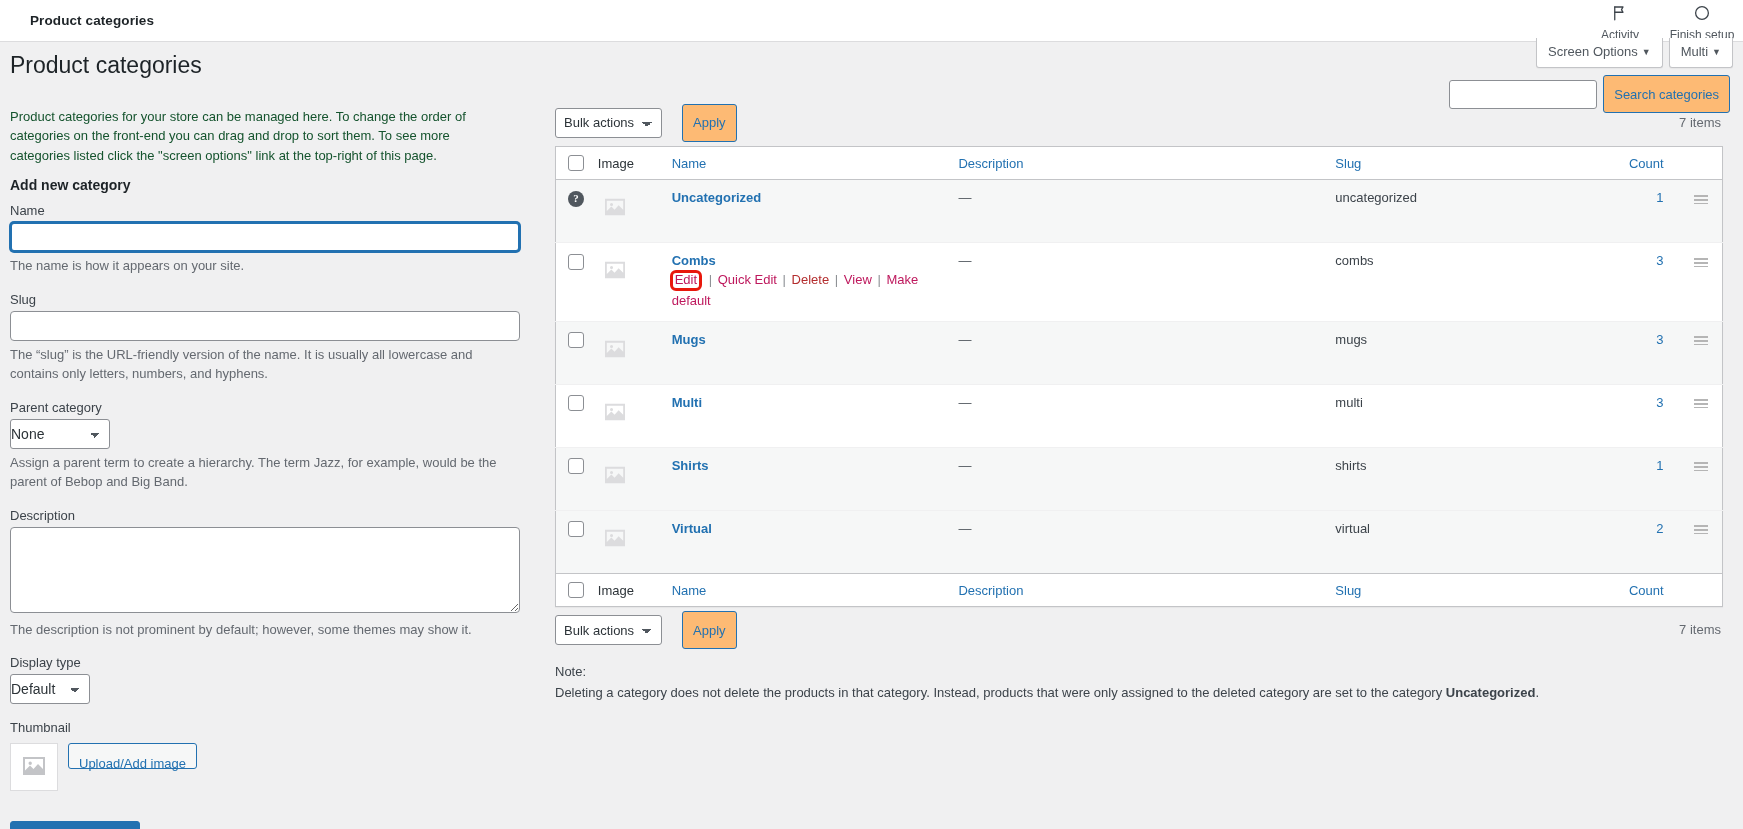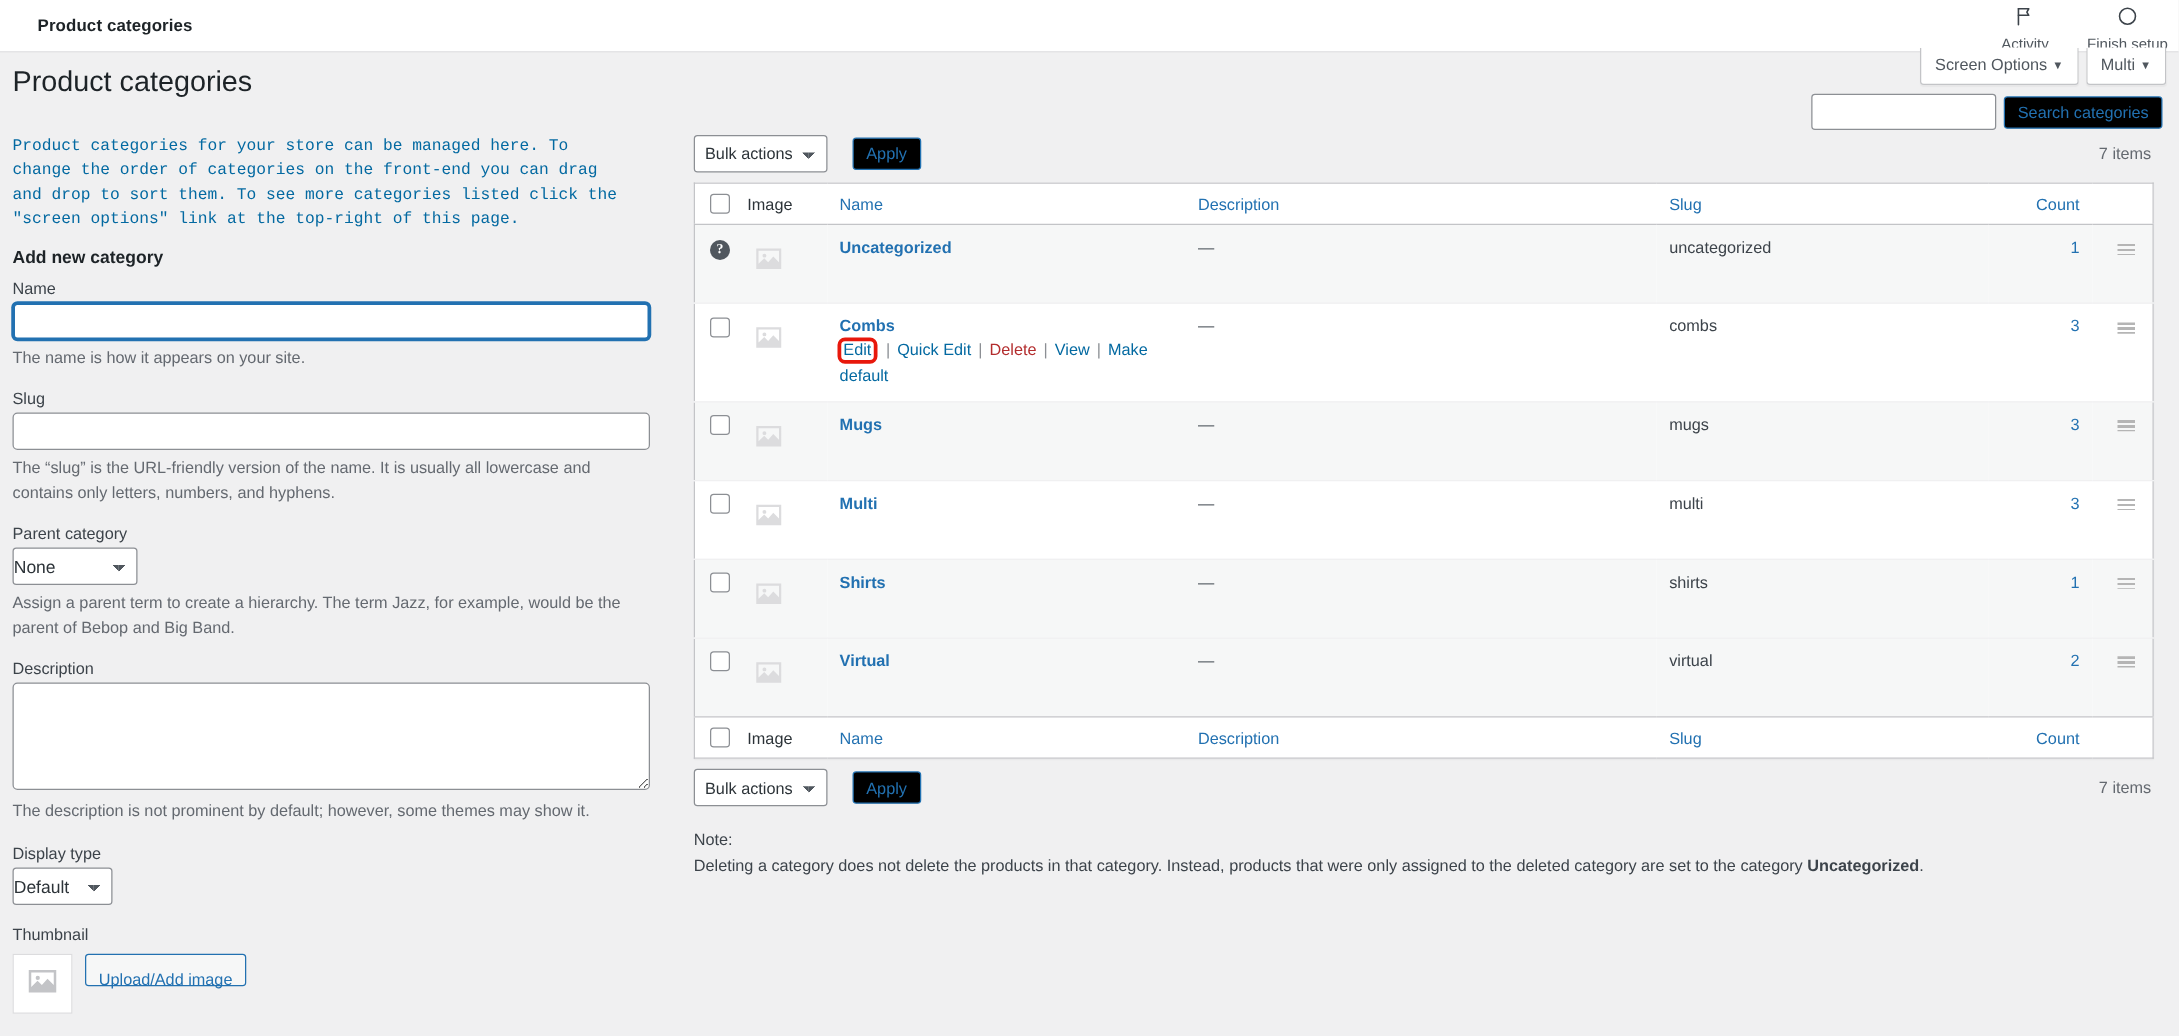--- a/index.html
+++ b/index.html
@@ -101,25 +101,25 @@
     height: 29px;
     border: 1px solid #8c8f94;
     border-radius: 3px;
     background: #fff;
     padding: 0 8px;
     font-size: 13px;
     color: #2c3338;
     outline: none;
   }
   .btn-secondary {
-    background: #000000;
+    background: #fdba74;
     border: 1px solid #2271b1;
     color: #2271b1;
     border-radius: 3px;
-    height: 26px;
+    height: 38px;
     padding: 2px 10px;
     font-size: 13px;
     font-family: inherit;
     line-height: 1;
     cursor: pointer;
     white-space: nowrap;
   }
 
   
   .col-container {
@@ -137,22 +137,21 @@
     flex: 1 1 auto;
     min-width: 0;
     padding-left: 20px;
   }
 
   
   .form-wrap p.intro {
     margin: 0 16px 12px 0;
     font-size: 13px;
     line-height: 1.5;
-    color: #0369a1;
-    font-family: Liberation Mono, monospace;
+    color: #14532d;
   }
   .form-wrap h2 {
     font-size: 14px;
     font-weight: 600;
     color: #1d2327;
     margin: 0 0 8px 0;
     padding: 0;
   }
   .form-field { margin-bottom: 14px; }
   .form-field label {
@@ -374,21 +373,21 @@
     font-family: "Liberation Serif", serif;
   }
 
   
   .row-actions {
     margin-top: 2px;
     font-size: 13px;
     color: #787c82;
     line-height: 1.5;
   }
-  .row-actions a { color: #0369a1; text-decoration: none; }
+  .row-actions a { color: #be185d; text-decoration: none; }
   .row-actions a.delete { color: #b32d2e; }
   .row-actions .sep { color: #8c8f94; padding: 0 2px; }
   .hl-box {
     display: inline-block;
     border: 3px solid #e8180c;
     border-radius: 6px;
     padding: 0px 2px;
     margin: 0 1px 0 -2px;
     line-height: 1.15;
   }

